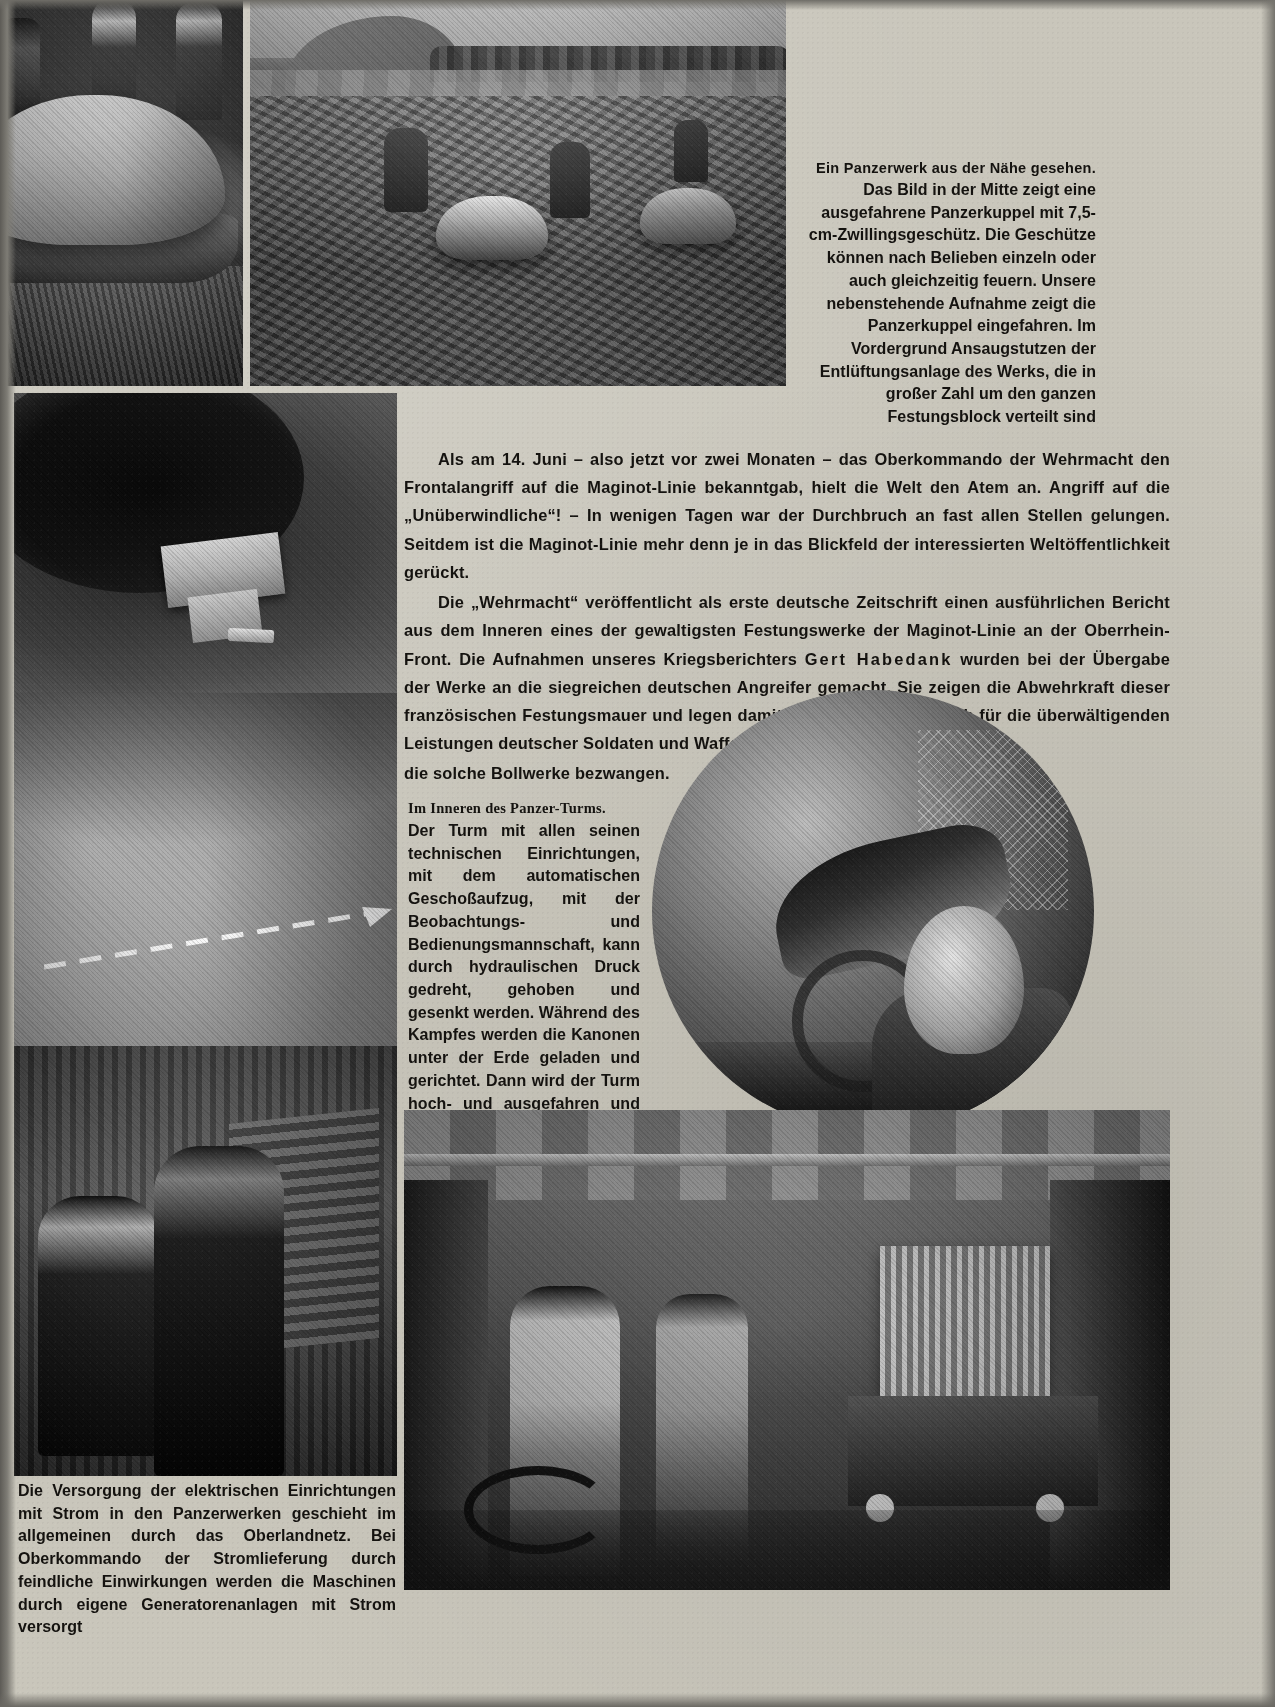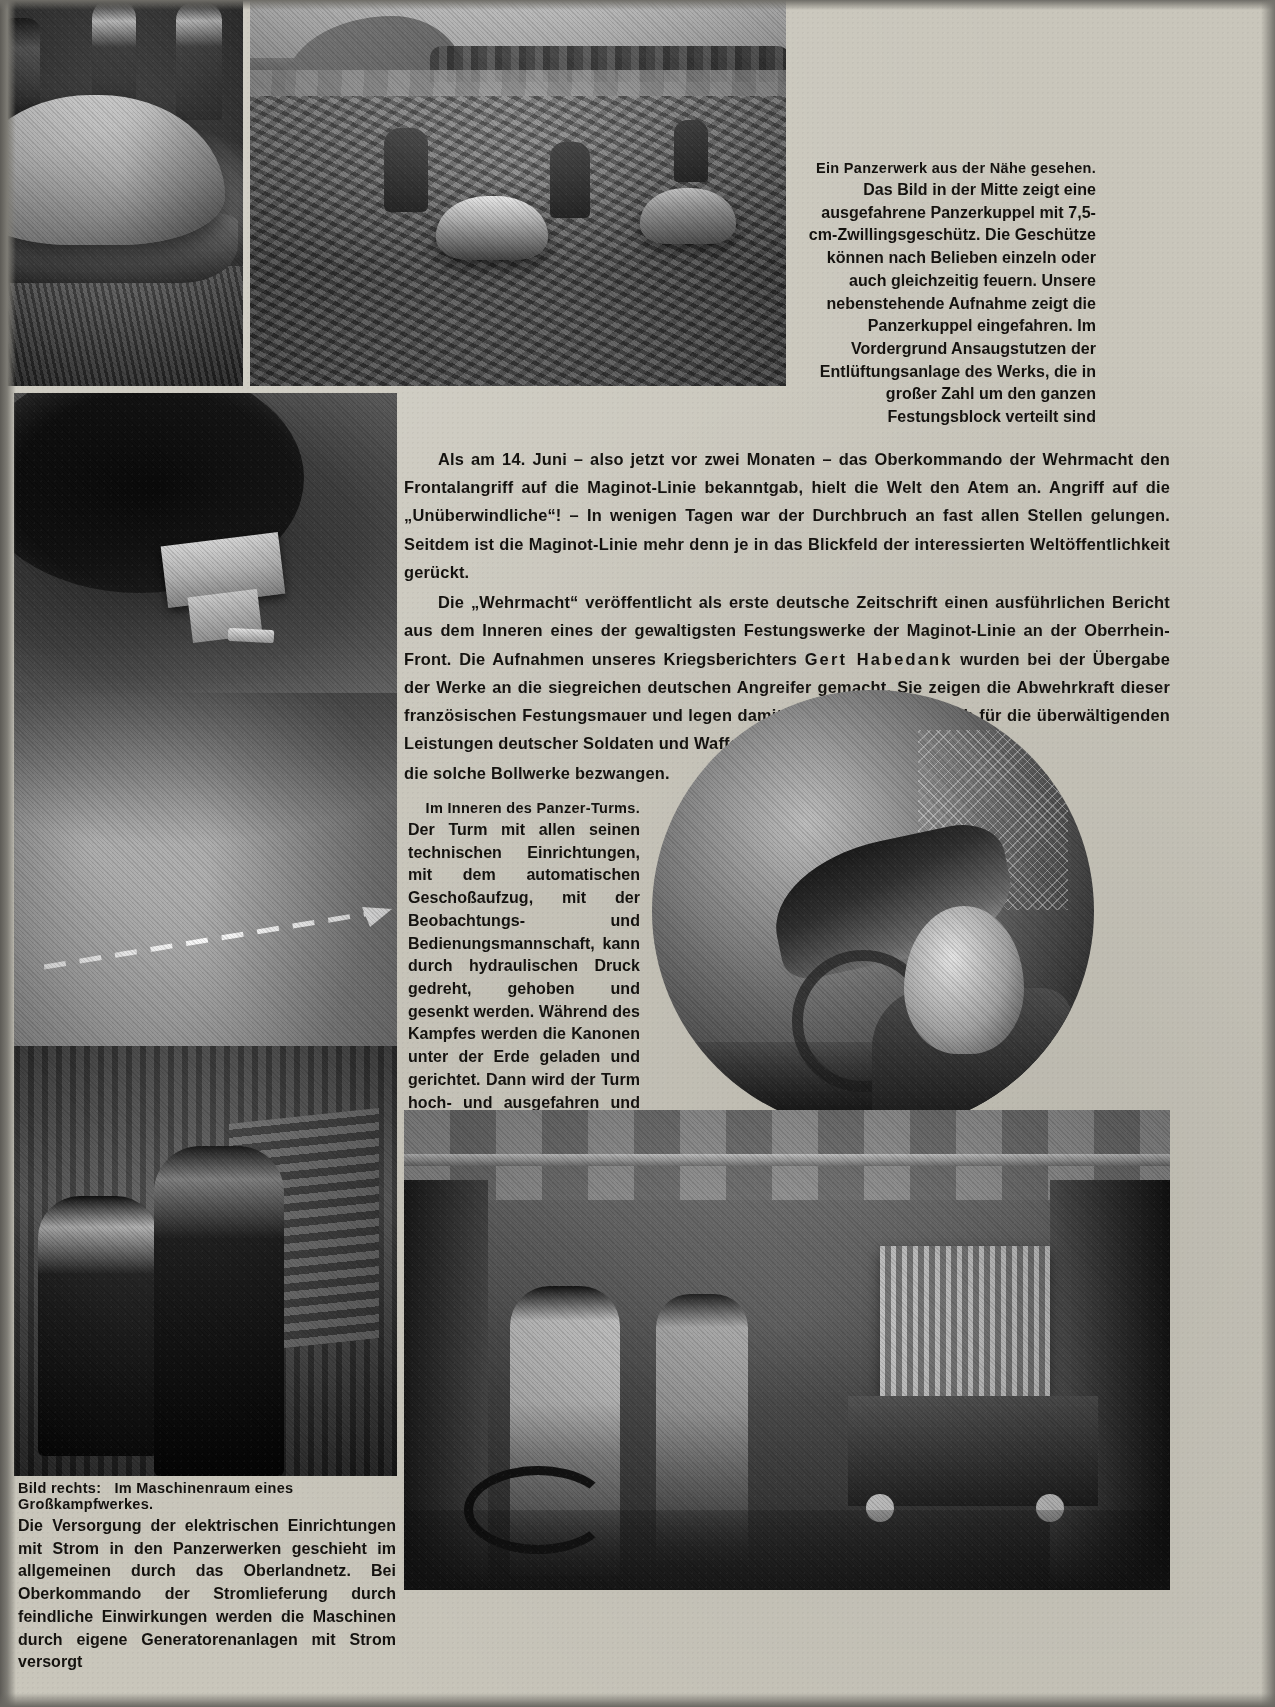--- a/index.html
+++ b/index.html
@@ -361,21 +361,21 @@
   #caption-panzerwerk {
     left: 796px; top: 160px; width: 300px;
     text-align: right;
   }
   #caption-panzerwerk .cap-body { text-align: right; }
 
   #caption-turm {
     left: 408px; top: 800px; width: 232px;
     text-align: justify;
   }
-  #caption-turm .cap-title { text-align: right; }
+  #caption-turm .cap-title { text-align: left; font-family: Liberation Serif, serif; }
 
   #caption-maschinenraum {
     left: 18px; top: 1480px; width: 378px;
     text-align: left;
   }
   #caption-maschinenraum .cap-body { text-align: justify; }
 
   
   #article {
     position: absolute;
@@ -480,21 +480,20 @@
     <div class="cart"></div>
     <div class="mech1"></div>
     <div class="mech2"></div>
     <div class="hose"></div>
     <div class="floor2"></div>
     <div class="hatch"></div>
     <div class="vign"></div>
   </div>
 
   <div class="caption" id="caption-maschinenraum">
-    <span class="cap-title"><span>Bild rechts:</span>&nbsp;&nbsp;&nbsp;<span>Im Maschinenraum eines Großkampfwerkes.</span></span>
     <span class="cap-body">Die Versorgung der elektrischen Einrichtungen mit Strom in den Panzerwerken geschieht im allgemeinen durch das Oberlandnetz. Bei Oberkommando der Stromlieferung durch feindliche Einwirkungen werden die Maschinen durch eigene Generatorenanlagen mit Strom versorgt</span>
   </div>
 
   <div id="grain"></div>
   <div id="left-gutter" class="shadow-edge"></div>
   <div id="top-gutter" class="shadow-edge"></div>
   <div id="right-gutter" class="shadow-edge"></div>
   <div id="bottom-gutter" class="shadow-edge"></div>
 </div>
 

